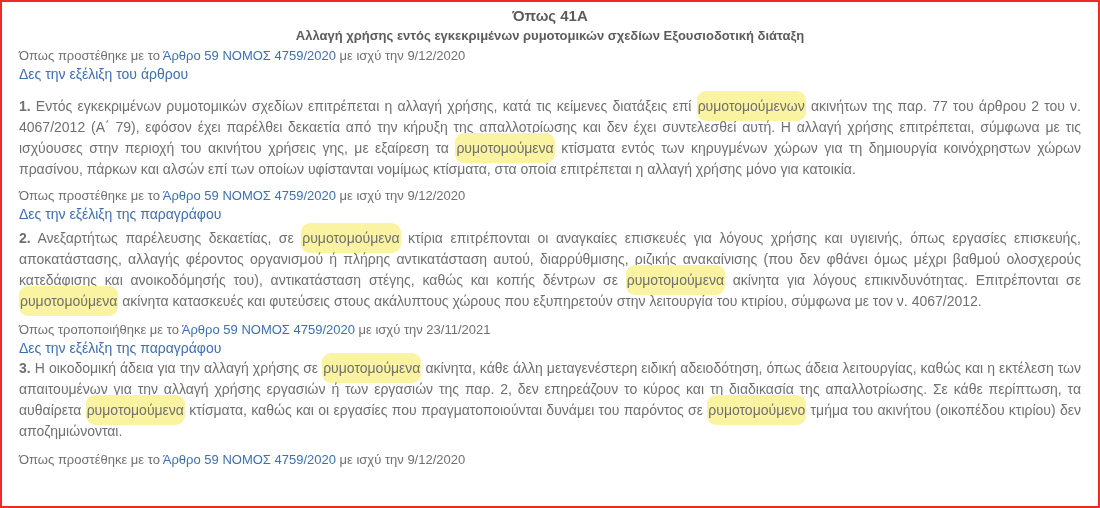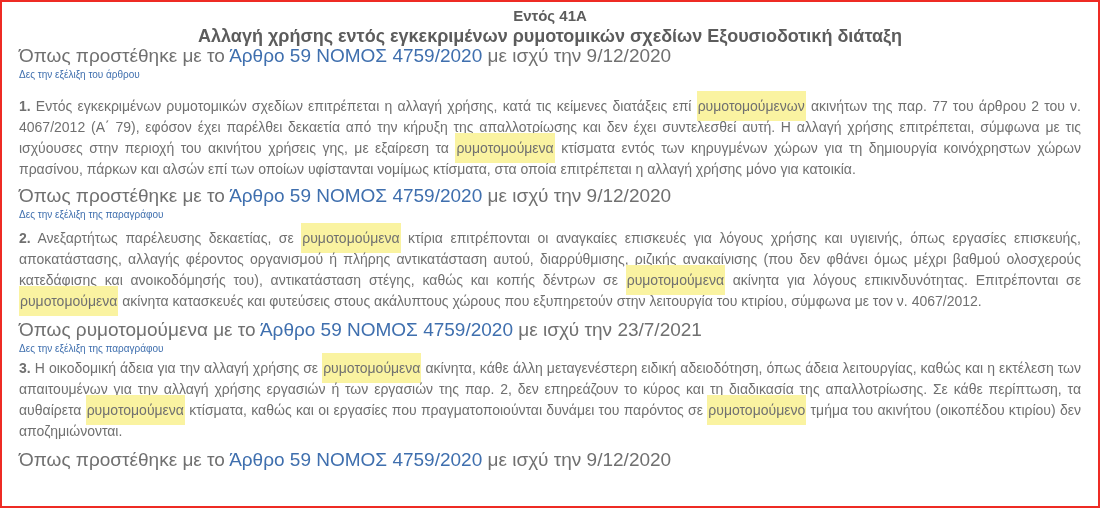--- a/index.html
+++ b/index.html
@@ -8,64 +8,64 @@
     position:relative;
     width:1100px;height:508px;
     box-sizing:border-box;
     border:2px solid var(--border-red,#ee2b24);
     background:#ffffff;
     padding:4px 17px 0 17px;
     overflow:hidden;
   }
   .hdr{text-align:center;color:var(--heading,#5c5c5c);font-weight:bold;}
   .title{font-size:15px;line-height:20px;}
-  .subtitle{font-size:18px;line-height:20px;text-align:center;}
+  .subtitle{font-size:13px;line-height:20px;text-align:center;}
   .note{
     color:var(--textc,#707070);
-    font-size:19px;line-height:19px;
+    font-size:13px;line-height:19px;
   }
   .note a, .evo a{
     color:var(--linkc,#3f6fae);
     text-decoration:none;
     cursor:pointer;
   }
-  .evo{font-size:10px;line-height:19px;}
+  .evo{font-size:14px;line-height:19px;}
   .para{
     color:var(--textc,#707070);
     font-size:14px;line-height:21px;
     text-align:justify;
   }
   .para .num{font-weight:bold;}
-  .para .hl{background:var(--hl,#faf3a1);padding:7px 1px;}
+  .para .hl{background:var(--hl,#faf3a1);padding:7px 1px;border-radius:9px;}
   .mt-note0{margin-top:0px;}
   .p1{margin-top:12px;}
   .n1{margin-top:6px;}
   .p2{margin-top:4px;}
   .n2{margin-top:8px;}
   .p3{}
   .n3{margin-top:8px;}
 </style>
 </head>
 <body>
 
 <div class="page">
 
-  <div class="hdr title">Εντός 41Α</div>
+  <div class="hdr title">Όπως 41Α</div>
   <div class="hdr subtitle">Αλλαγή χρήσης εντός εγκεκριμένων ρυμοτομικών σχεδίων Εξουσιοδοτική διάταξη</div>
 
   <div class="note mt-note0"><span>Όπως προστέθηκε με το </span><a>Άρθρο 59 ΝΟΜΟΣ 4759/2020</a><span> με ισχύ την 9/12/2020</span></div>
   <div class="evo"><a>Δες την εξέλιξη του άρθρου</a></div>
 
   <div class="para p1"><span class="num">1.</span><span> Εντός εγκεκριμένων ρυμοτομικών σχεδίων επιτρέπεται η αλλαγή χρήσης, κατά τις κείμενες διατάξεις επί </span><span class="hl">ρυμοτομούμενων</span><span> ακινήτων της παρ. 77 του άρθρου 2 του ν. 4067/2012 (Α΄ 79), εφόσον έχει παρέλθει δεκαετία από την κήρυξη της απαλλοτρίωσης και δεν έχει συντελεσθεί αυτή. Η αλλαγή χρήσης επιτρέπεται, σύμφωνα με τις ισχύουσες στην περιοχή του ακινήτου χρήσεις γης, με εξαίρεση τα </span><span class="hl">ρυμοτομούμενα</span><span> κτίσματα εντός των κηρυγμένων χώρων για τη δημιουργία κοινόχρηστων χώρων πρασίνου, πάρκων και αλσών επί των οποίων υφίστανται νομίμως κτίσματα, στα οποία επιτρέπεται η αλλαγή χρήσης μόνο για κατοικία.</span></div>
 
   <div class="note n1"><span>Όπως προστέθηκε με το </span><a>Άρθρο 59 ΝΟΜΟΣ 4759/2020</a><span> με ισχύ την 9/12/2020</span></div>
   <div class="evo"><a>Δες την εξέλιξη της παραγράφου</a></div>
 
   <div class="para p2"><span class="num">2.</span><span> Ανεξαρτήτως παρέλευσης δεκαετίας, σε </span><span class="hl">ρυμοτομούμενα</span><span> κτίρια επιτρέπονται οι αναγκαίες επισκευές για λόγους χρήσης και υγιεινής, όπως εργασίες επισκευής, αποκατάστασης, αλλαγής φέροντος οργανισμού ή πλήρης αντικατάσταση αυτού, διαρρύθμισης, ριζικής ανακαίνισης (που δεν φθάνει όμως μέχρι βαθμού ολοσχερούς κατεδάφισης και ανοικοδόμησής του), αντικατάσταση στέγης, καθώς και κοπής δέντρων σε </span><span class="hl">ρυμοτομούμενα</span><span> ακίνητα για λόγους επικινδυνότητας. Επιτρέπονται σε </span><span class="hl">ρυμοτομούμενα</span><span> ακίνητα κατασκευές και φυτεύσεις στους ακάλυπτους χώρους που εξυπηρετούν στην λειτουργία του κτιρίου, σύμφωνα με τον ν. 4067/2012.</span></div>
 
-  <div class="note n2"><span>Όπως ρυμοτομούμενα με το </span><a>Άρθρο 59 ΝΟΜΟΣ 4759/2020</a><span> με ισχύ την 23/7/2021</span></div>
+  <div class="note n2"><span>Όπως τροποποιήθηκε με το </span><a>Άρθρο 59 ΝΟΜΟΣ 4759/2020</a><span> με ισχύ την 23/11/2021</span></div>
   <div class="evo"><a>Δες την εξέλιξη της παραγράφου</a></div>
 
   <div class="para p3"><span class="num">3.</span><span> Η οικοδομική άδεια για την αλλαγή χρήσης σε </span><span class="hl">ρυμοτομούμενα</span><span> ακίνητα, κάθε άλλη μεταγενέστερη ειδική αδειοδότηση, όπως άδεια λειτουργίας, καθώς και η εκτέλεση των απαιτουμένων για την αλλαγή χρήσης εργασιών ή των εργασιών της παρ. 2, δεν επηρεάζουν το κύρος και τη διαδικασία της απαλλοτρίωσης. Σε κάθε περίπτωση, τα αυθαίρετα </span><span class="hl">ρυμοτομούμενα</span><span> κτίσματα, καθώς και οι εργασίες που πραγματοποιούνται δυνάμει του παρόντος σε </span><span class="hl">ρυμοτομούμενο</span><span> τμήμα του ακινήτου (οικοπέδου κτιρίου) δεν αποζημιώνονται.</span></div>
 
   <div class="note n3"><span>Όπως προστέθηκε με το </span><a>Άρθρο 59 ΝΟΜΟΣ 4759/2020</a><span> με ισχύ την 9/12/2020</span></div>
 
 </div>
 
 </body></html>

